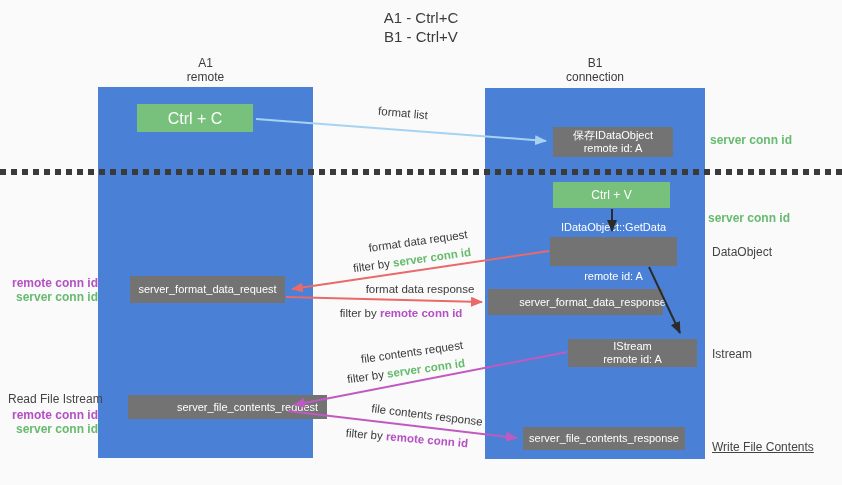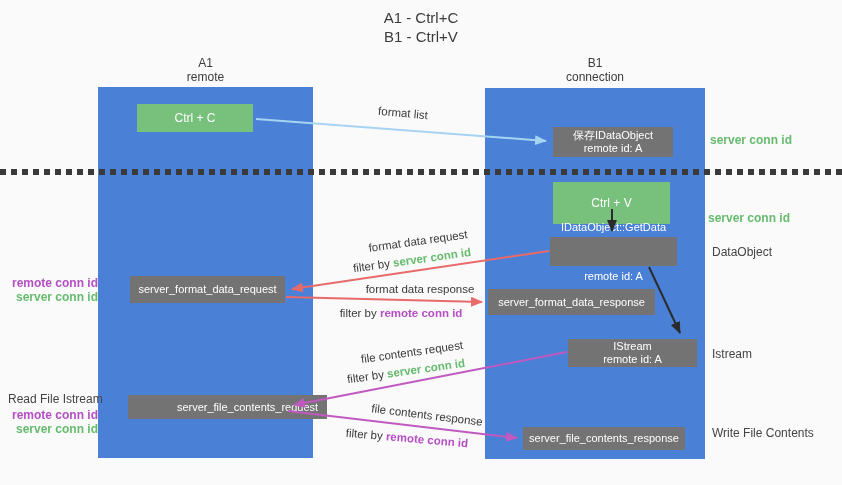--- a/index.html
+++ b/index.html
@@ -28,26 +28,26 @@
     position:absolute;left:0;top:169px;width:842px;height:6px;z-index:2;
     background:repeating-linear-gradient(to right,#3a3a3a 0 6px,transparent 6px 11px);
   }
   .node{
     position:absolute;z-index:3;display:flex;flex-direction:column;
     align-items:center;justify-content:center;text-align:center;
     color:#fff;font-size:11px;line-height:13px;
   }
   .node.green{background:#77c17c;}
   .node.orange{background:#737373;}
-  .n-ctrl-c{left:137px;top:104px;width:116px;height:28px;font-size:12px;}
+  .n-ctrl-c{left:137px;top:104px;width:116px;height:28px;font-size:16px;}
   .n-save-obj{left:553px;top:127px;width:120px;height:30px;}
-  .n-ctrl-v{left:553px;top:182px;width:117px;height:42px;font-size:12px;}
+  .n-ctrl-v{left:553px;top:182px;width:117px;height:26px;font-size:12px;}
   .n-getdata{left:550px;top:237px;width:127px;height:29px;gap:36px;}
   .n-fmt-req{left:130px;top:276px;width:155px;height:27px;}
-  .n-fmt-resp{left:488px;top:289px;width:167px;height:26px;}
+  .n-fmt-resp{left:488px;top:289px;width:141px;height:26px;padding-left:34px;}
   .n-istream{left:568px;top:339px;width:129px;height:28px;}
   .n-file-req{left:128px;top:395px;width:159px;height:24px;padding-left:40px;}
   .n-file-resp{left:523px;top:427px;width:162px;height:23px;}
   .svg-layer{position:absolute;left:0;top:0;z-index:4;pointer-events:none;}
   .lbl{
     position:absolute;z-index:5;white-space:nowrap;font-size:11.5px;color:#3b3b3b;
     transform:translate(-50%,-50%);
   }
   .rot-neg8{transform:translate(-50%,-50%) rotate(-8deg);}
   .rot5{transform:translate(-50%,-50%) rotate(5deg);}
@@ -159,21 +159,21 @@
   <div class="lbl rot-neg8" style="left:412px;top:352px;">file contents request</div>
   <div class="lbl rot-neg8" style="left:406px;top:371px;"><span>filter by</span> <span class="green-t">server conn id</span></div>
 
   <div class="lbl rot7" style="left:427px;top:415px;">file contents response</div>
   <div class="lbl rot5" style="left:407px;top:438px;"><span>filter by</span> <span class="purple-t">remote conn id</span></div>
 
   <div class="side bold-green" style="left:710px;top:133px;">server conn id</div>
   <div class="side bold-green" style="left:708px;top:211px;">server conn id</div>
   <div class="side" style="left:712px;top:245px;">DataObject</div>
   <div class="side" style="left:712px;top:347px;">Istream</div>
-  <div class="side" style="left:712px;top:426px;">Write File Contents</div>
+  <div class="side" style="left:712px;top:440px;text-decoration:underline;">Write File Contents</div>
 
   <div class="pair" style="top:276px;">
     <div class="purple-t">remote conn id</div>
     <div class="green-t">server conn id</div>
   </div>
 
   <div class="side" style="left:8px;top:392px;">Read File Istream</div>
 
   <div class="pair" style="top:408px;">
     <div class="purple-t">remote conn id</div>

